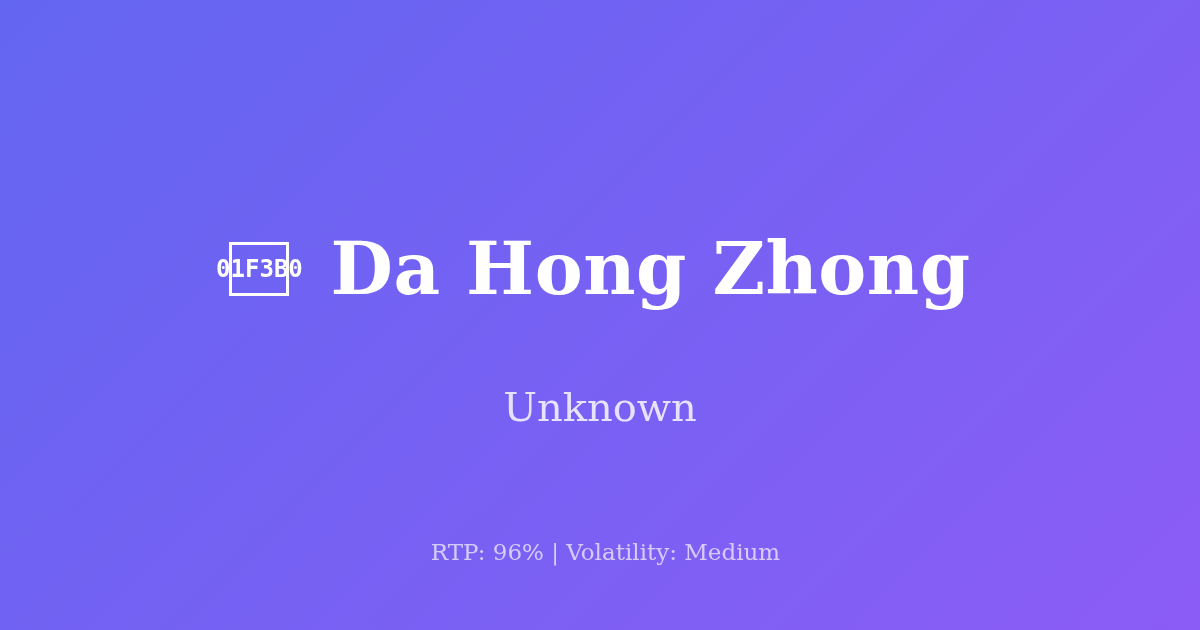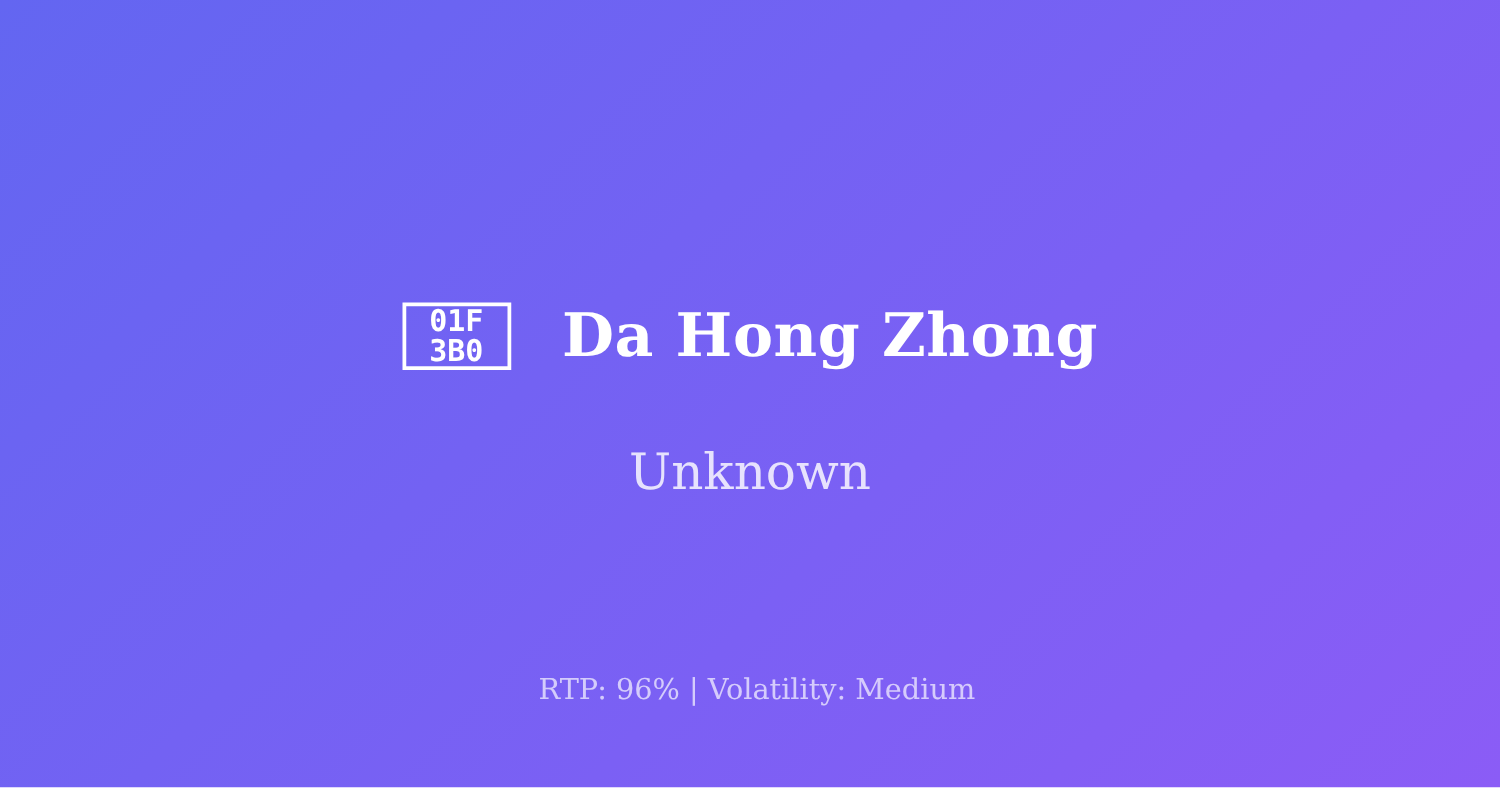--- a/index.html
+++ b/index.html
@@ -35,44 +35,44 @@
     gap: 30px;
     width: 100%;
     padding: 0 40px;
     box-sizing: border-box;
     margin-top: -16px;
   }
 
   
   .tofu-glyph {
     flex: 0 0 auto;
-    width: 87px;
+    width: 60px;
     height: 54px;
     box-sizing: border-box;
     border: 3px solid #ffffff;
     display: flex;
-    flex-direction: column;
+    flex-direction: row;
     align-items: center;
     justify-content: center;
     line-height: 1;
     padding: 2px 3px;
   }
 
   .tofu-glyph .hex-row {
     font-family: "DejaVu Sans Mono", "Liberation Mono", monospace;
     font-size: 24px;
     font-weight: 700;
     color: #ffffff;
     letter-spacing: 0px;
     line-height: 1.02;
   }
 
   .game-title {
     font-family: "DejaVu Serif", "Liberation Serif", serif;
-    font-size: 48px;
+    font-size: 72px;
     font-weight: 700;
     color: #ffffff;
     line-height: 1.05;
     letter-spacing: 0.5px;
     white-space: nowrap;
     margin-left: 11px;
   }
 
   
   .game-subtitle {

